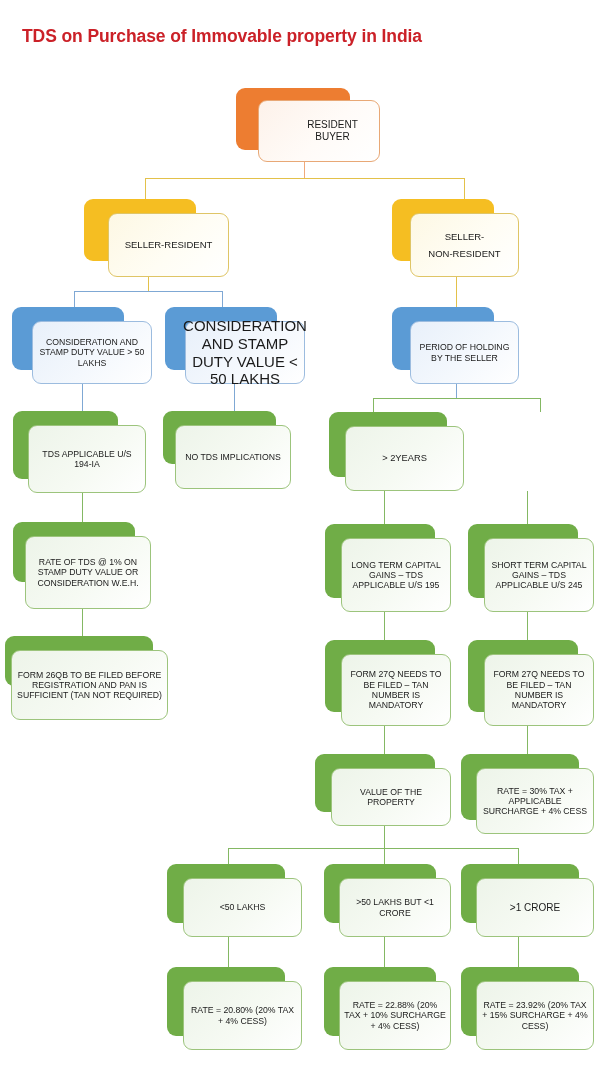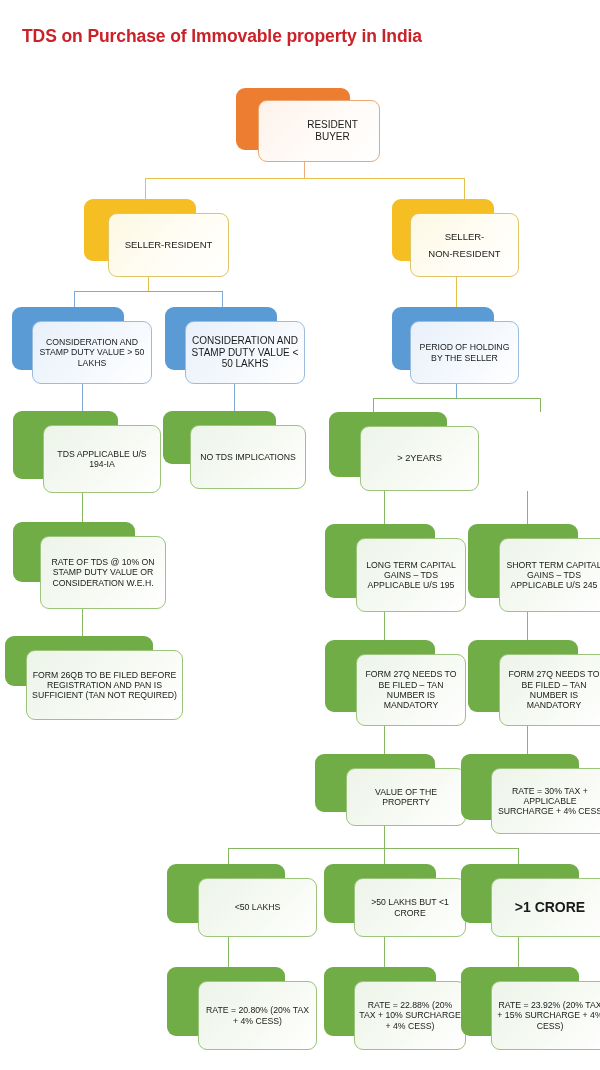--- a/index.html
+++ b/index.html
@@ -80,21 +80,20 @@
   .t-blue .back  { background: #5B9BD5; }
   .t-blue .front {
     background: linear-gradient(135deg,#E8F0FA 0%, #F4F8FD 55%, #FFFFFF 100%);
     border: 1px solid #9CBCDF;
   }
   
   .t-green .back  { background: #70AD47; }
   .t-green .front {
     background: linear-gradient(135deg,#EDF4E9 0%, #F6FAF3 55%, #FFFFFF 100%);
     border: 1px solid #9CC47C;
-    margin-left: 15px;
   }
 </style>
 </head>
 <body>
 
 <div id="canvas">
 
   <div id="title">TDS on Purchase of Immovable property in India</div>
 
   <div class="conn v orange" style="left:304px; top:161px; height:18px;"></div>
@@ -162,21 +161,21 @@
     </div>
   </div>
 
   <div class="node t-blue" style="left:12px; top:307px; width:140px; height:77px;">
     <div class="back" style="width:112px; height:63px;"></div>
     <div class="front" style="left:20px; top:14px; width:120px; height:63px; font-size:8.7px;">CONSIDERATION AND STAMP DUTY VALUE &gt; 50 LAKHS</div>
   </div>
 
   <div class="node t-blue" style="left:165px; top:307px; width:140px; height:77px;">
     <div class="back" style="width:112px; height:63px;"></div>
-    <div class="front" style="left:20px; top:14px; width:120px; height:63px; font-size:10px;">CONSIDERATION AND STAMP DUTY VALUE &lt; 50 LAKHS</div>
+    <div class="front" style="left:20px; top:14px; width:120px; height:63px; font-size:15px;">CONSIDERATION AND STAMP DUTY VALUE &lt; 50 LAKHS</div>
   </div>
 
   <div class="node t-blue" style="left:392px; top:307px; width:127px; height:77px;">
     <div class="back" style="width:102px; height:63px;"></div>
     <div class="front" style="left:18px; top:14px; width:109px; height:63px; font-size:8.7px;">PERIOD OF HOLDING BY THE SELLER</div>
   </div>
 
   <div class="node t-green" style="left:13px; top:411px; width:133px; height:82px;">
     <div class="back" style="width:105px; height:68px;"></div>
     <div class="front" style="left:15px; top:14px; width:118px; height:68px; font-size:8.7px;">TDS APPLICABLE U/S 194-IA</div>
@@ -188,21 +187,21 @@
   </div>
 
   <div class="node t-green" style="left:329px; top:412px; width:135px; height:79px;">
     <div class="back" style="width:118px; height:65px;"></div>
     <div class="front" style="left:16px; top:14px; width:119px; height:65px; font-size:9.3px;">&gt; 2YEARS</div>
   </div>
 
 
   <div class="node t-green" style="left:13px; top:522px; width:138px; height:87px;">
     <div class="back" style="width:122px; height:60px;"></div>
-    <div class="front" style="left:12px; top:14px; width:126px; height:73px; font-size:8.7px;">RATE OF TDS @ 10% ON STAMP DUTY VALUE OR CONSIDERATION W.E.H.</div>
+    <div class="front" style="left:12px; top:14px; width:126px; height:73px; font-size:8.7px;">RATE OF TDS @ 1% ON STAMP DUTY VALUE OR CONSIDERATION W.E.H.</div>
   </div>
 
   <div class="node t-green" style="left:325px; top:524px; width:126px; height:88px;">
     <div class="back" style="width:110px; height:74px;"></div>
     <div class="front" style="left:16px; top:14px; width:110px; height:74px; font-size:8.7px;">LONG TERM CAPITAL GAINS – TDS APPLICABLE U/S 195</div>
   </div>
 
   <div class="node t-green" style="left:468px; top:524px; width:126px; height:88px;">
     <div class="back" style="width:110px; height:74px;"></div>
     <div class="front" style="left:16px; top:14px; width:110px; height:74px; font-size:8.7px;">SHORT TERM CAPITAL GAINS – TDS APPLICABLE U/S 245</div>
@@ -238,21 +237,21 @@
     <div class="front" style="left:16px; top:14px; width:119px; height:59px; font-size:8.7px;">&lt;50 LAKHS</div>
   </div>
 
   <div class="node t-green" style="left:324px; top:864px; width:127px; height:73px;">
     <div class="back" style="width:112px; height:59px;"></div>
     <div class="front" style="left:15px; top:14px; width:112px; height:59px; font-size:8.7px;">&gt;50 LAKHS BUT &lt;1 CRORE</div>
   </div>
 
   <div class="node t-green" style="left:461px; top:864px; width:133px; height:73px;">
     <div class="back" style="width:118px; height:59px;"></div>
-    <div class="front" style="left:15px; top:14px; width:118px; height:59px; font-size:14px;font-weight:bold;">&gt;1 CRORE</div>
+    <div class="front" style="left:15px; top:14px; width:118px; height:59px; font-size:10px;">&gt;1 CRORE</div>
   </div>
 
   <div class="node t-green" style="left:167px; top:967px; width:135px; height:83px;">
     <div class="back" style="width:118px; height:69px;"></div>
     <div class="front" style="left:16px; top:14px; width:119px; height:69px; font-size:8.7px;">RATE = 20.80% (20% TAX + 4% CESS)</div>
   </div>
 
   <div class="node t-green" style="left:324px; top:967px; width:127px; height:83px;">
     <div class="back" style="width:112px; height:69px;"></div>
     <div class="front" style="left:15px; top:14px; width:112px; height:69px; font-size:8.7px;">RATE = 22.88% (20% TAX + 10% SURCHARGE + 4% CESS)</div>

